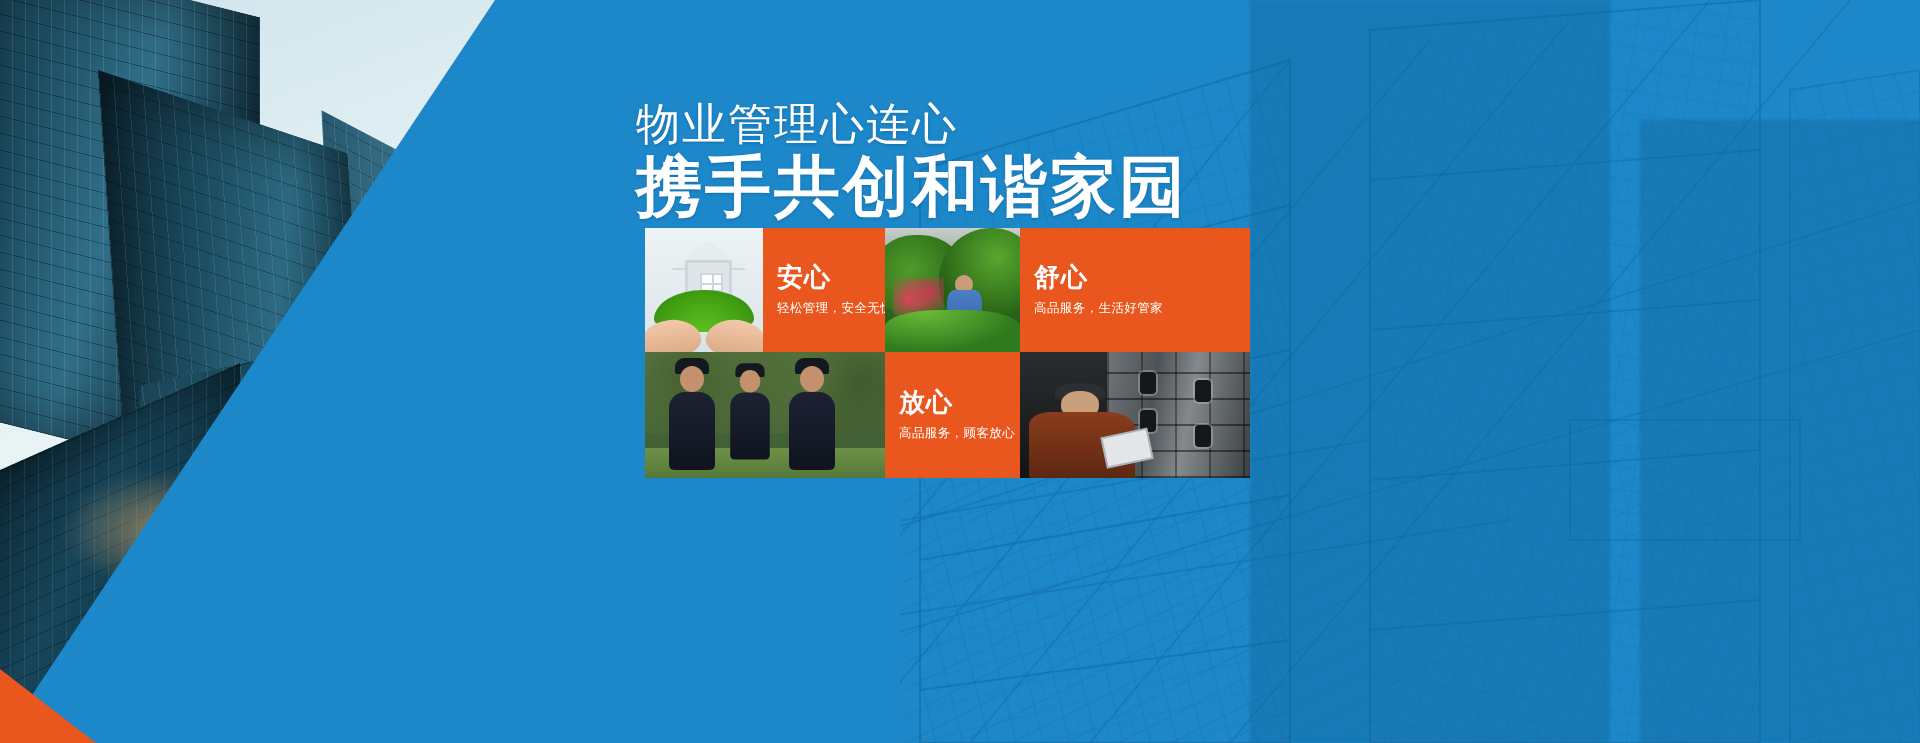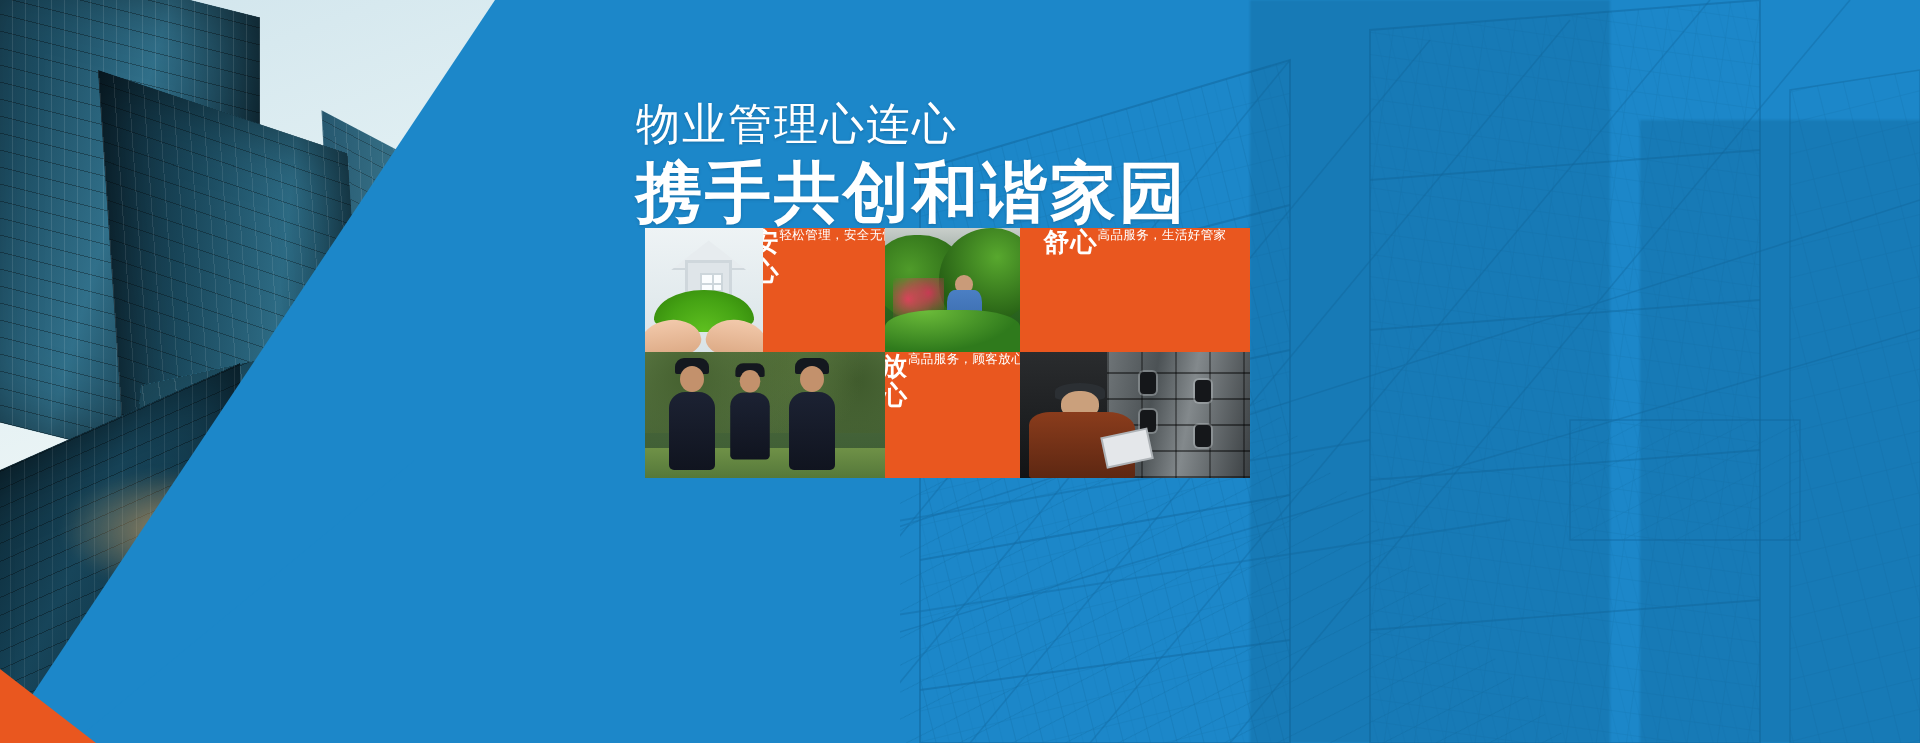--- a/index.html
+++ b/index.html
@@ -134,37 +134,37 @@
   .headlines {
     position:absolute; left:636px; top:98px; width:900px;
     color:#ffffff; text-shadow:0 1px 3px rgba(0,40,70,.25);
   }
   .h-sub {
     font-size:44px; line-height:1.18; font-weight:400;
     letter-spacing:2px; color:#ffffff;
   }
   .h-main {
     font-size:66px; line-height:1.12; font-weight:700;
-    letter-spacing:3px; color:#ffffff; margin-top:6px;
+    letter-spacing:3px; color:#ffffff; margin-top:0;
   }
 
   
   .grid {
     position:absolute; left:645px; top:228px;
     width:605px; height:250px;
     display:grid;
     grid-template-columns:118px 122px 135px 115px 115px;
     grid-template-rows:124px 126px;
     gap:0;
   }
   .cell { position:relative; overflow:hidden; }
 
   .cap {
     background:#e9571f; color:#fff;
-    display:flex; justify-content:center;
+    display:flex; flex-direction:column; justify-content:center;
     padding:0 14px;
   }
   .cap .cap-title {
     font-size:26px; font-weight:700; line-height:1.1; letter-spacing:1px;
     margin-bottom:9px;
   }
   .cap .cap-desc {
     font-size:12.5px; font-weight:400; line-height:1.25; letter-spacing:.4px;
     white-space:nowrap;
   }

